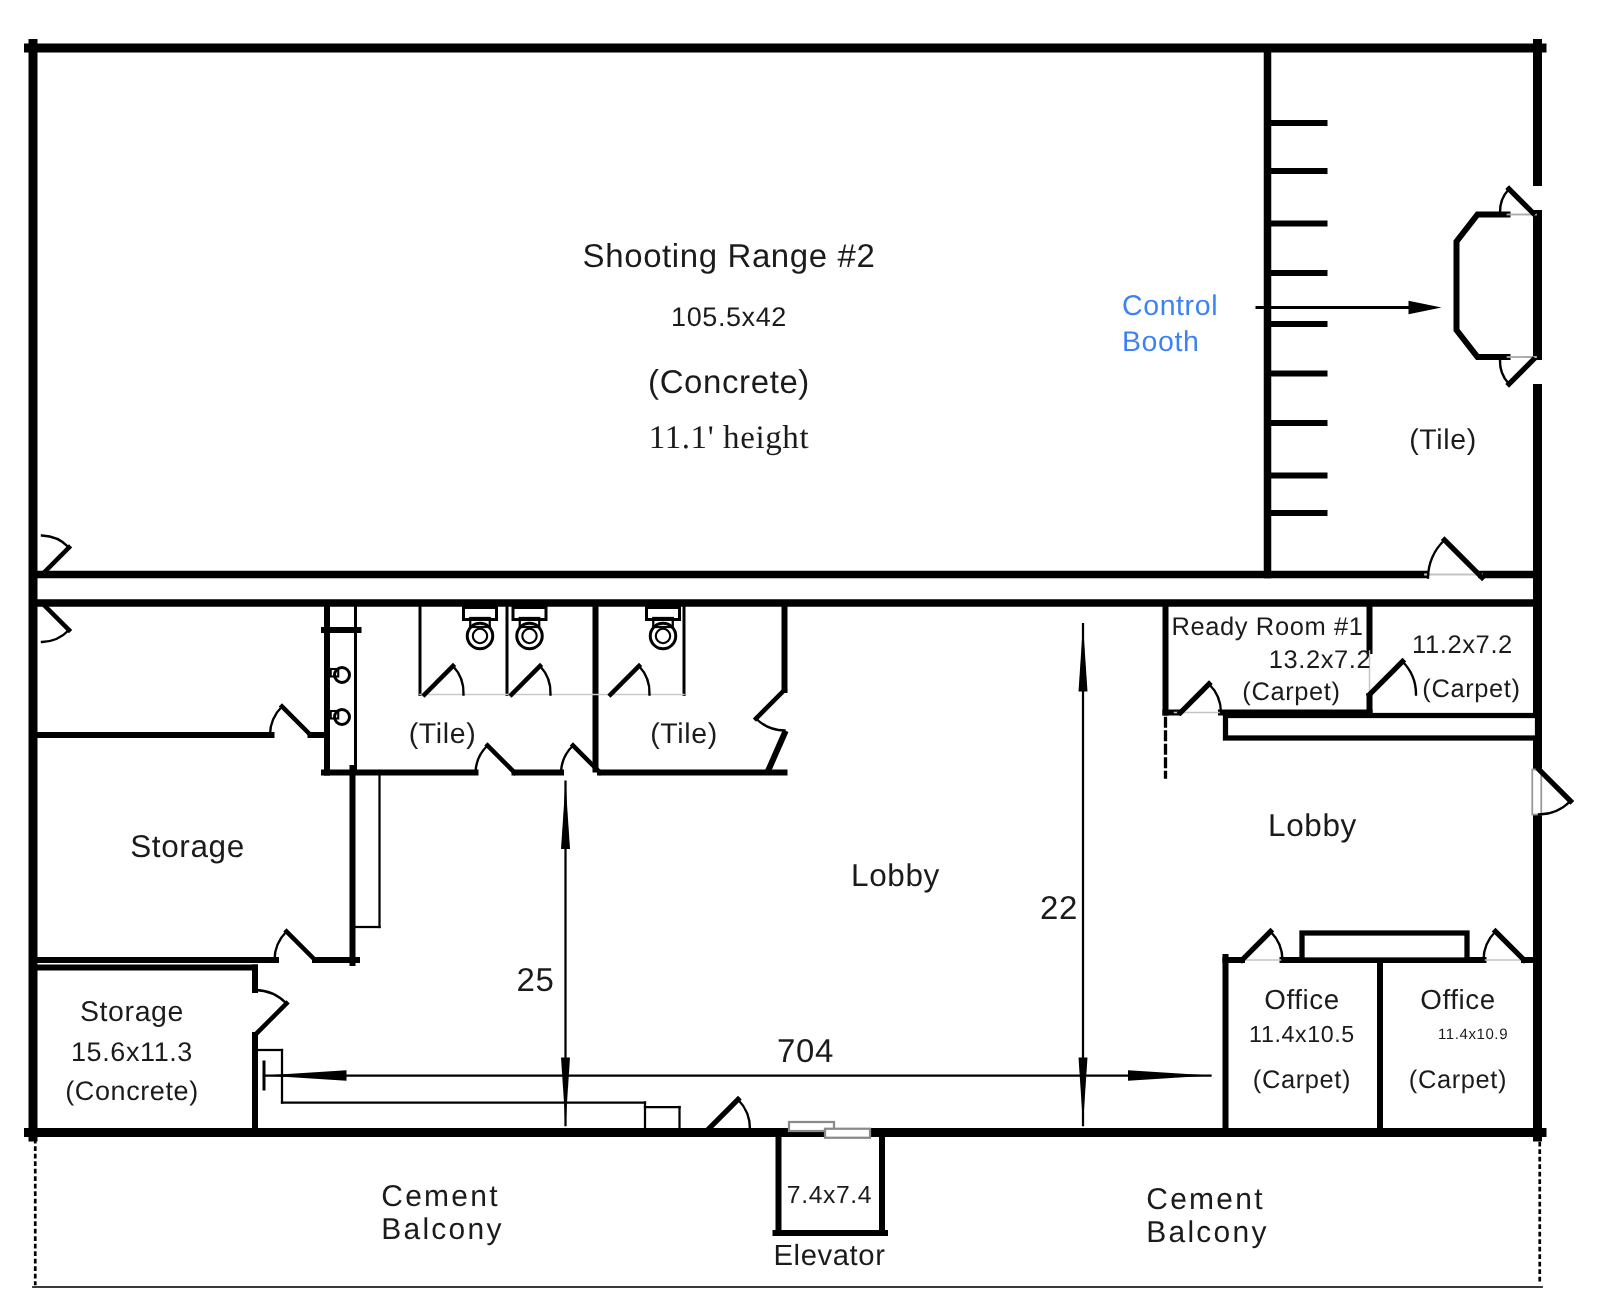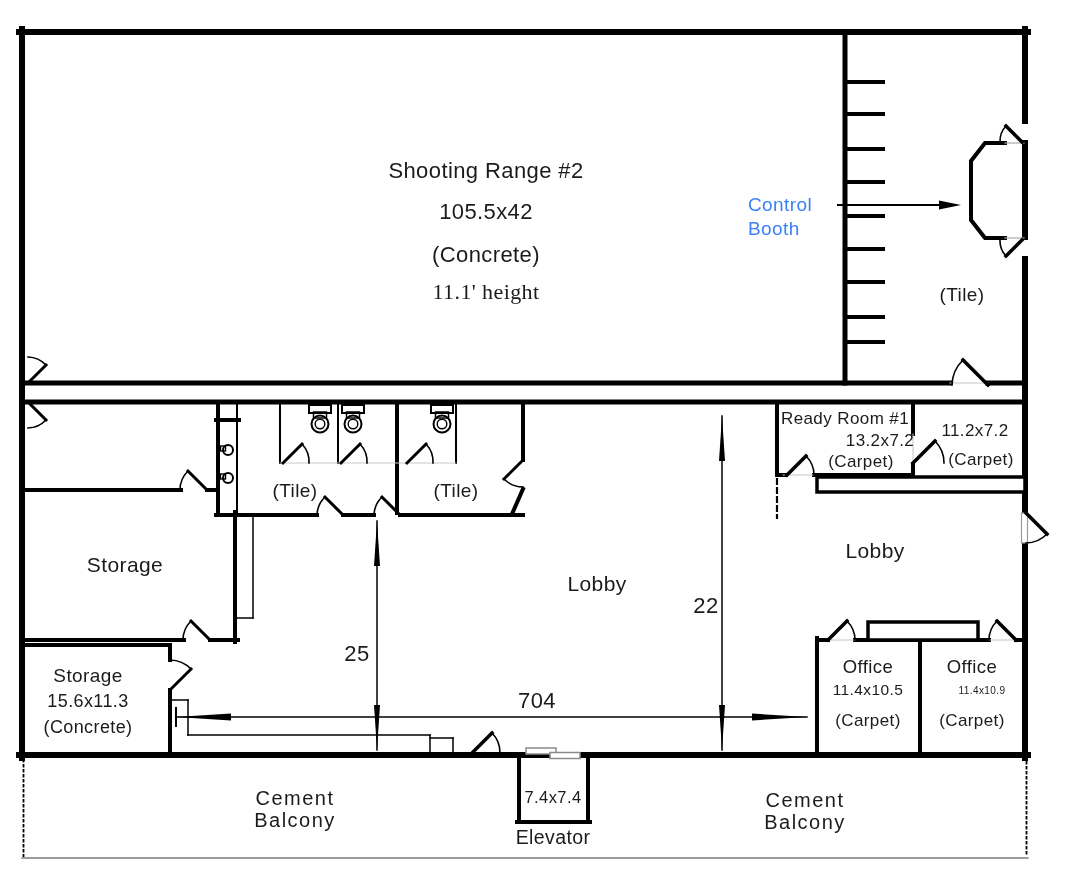--- a/index.html
+++ b/index.html
@@ -9,21 +9,20 @@
     background:#ffffff;
     font-family:"Liberation Sans", sans-serif;
     overflow:hidden;
   }
   #plan-svg{position:absolute;left:0;top:0;}
   .lbl{
     position:absolute;
     transform:translate(-50%,-50%);
     white-space:nowrap;
     color:#1b1b1b;
-    text-align:center;
     letter-spacing:0.4px;
     line-height:1.1;
   }
   .lbl-block{
     position:absolute;
     white-space:nowrap;
     color:#3b82f6;
     letter-spacing:0.4px;
   }
 </style>
@@ -271,21 +270,21 @@
   </g>
   <g>
     <line x1="176" y1="717" x2="807" y2="717" stroke-width="1.5"></line>
     <line x1="176" y1="708" x2="176" y2="726" stroke-width="2"></line>
     <polygon points="176,717 231,713.5 231,720.5" fill="#000" stroke="none"></polygon>
     <polygon points="807,717 752,713.5 752,720.5" fill="#000" stroke="none"></polygon>
   </g>
 </svg>
 
 <div class="lbl" style="left:486px;top:171px;font-size:22px;">Shooting Range #2</div>
-<div class="lbl" style="left:486px;top:212px;font-size:22px;">105.5x42</div>
+<div class="lbl" style="left:486px;top:212px;font-size:18px;">105.5x42</div>
 <div class="lbl" style="left:486px;top:255px;font-size:22px;">(Concrete)</div>
 <div class="lbl" style="left:486px;top:292px;font-size:22px;font-family:Liberation Serif, serif;">11.1' height</div>
 
 <div class="lbl-block" style="left:748px;top:193px;font-size:19px;line-height:24px;">
   <div>Control</div>
   <div>Booth</div>
 </div>
 
 <div class="lbl" style="left:962px;top:295px;font-size:19px;">(Tile)</div>
 

